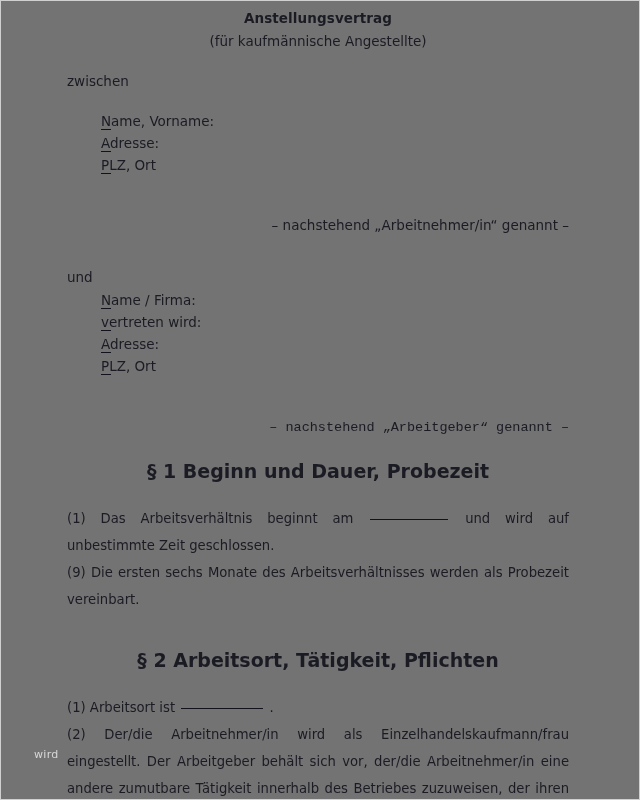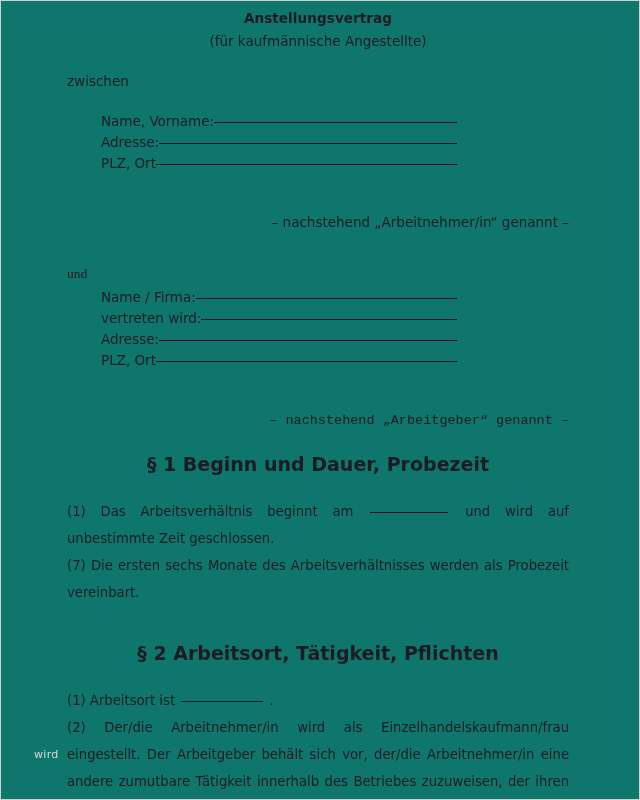--- a/index.html
+++ b/index.html
@@ -9,21 +9,21 @@
     background: #ffffff;
   }
   body {
     font-family: "DejaVu Sans", sans-serif;
   }
   .page {
     position: relative;
     width: 640px;
     height: 800px;
     box-sizing: border-box;
-    background: #0f766e;
+    background: #737373;
     border: 1px solid #d0d0d0;
     overflow: hidden;
     color: #1b1b24;
   }
   .inner {
     position: absolute;
     left: 66px;
     top: 0;
     width: 502px;
   }
@@ -61,20 +61,21 @@
     margin: 0 auto 0 0;
     padding-left: 34px;
     box-sizing: border-box;
   }
   .field-row {
     display: flex;
     align-items: baseline;
     font-size: 13.5px;
     line-height: 21px;
     white-space: nowrap;
+    flex-direction: column;
   }
   .field-label {
     text-align: right;
     flex: 0 0 auto;
   }
   .field-rule {
     flex: 1 1 auto;
     border-bottom: 1.4px solid #12121c;
     position: relative;
     top: -3px;
@@ -98,21 +99,21 @@
     margin: 0 2px;
   }
   .blank-inline.short {
     width: 82px;
   }
 
   
   .sp-zwischen { margin-top: 24px; }
   .sp-fields1  { margin-top: 22px; }
   .sp-note1    { margin-top: 40px; }
-  .sp-und      { margin-top: 36px; font-family: Liberation Serif, serif; }
+  .sp-und      { margin-top: 36px; }
   .sp-fields2  { margin-top: 5px; }
   .sp-note2    { margin-top: 42px; font-family: Liberation Mono, monospace; }
   .sp-sec1     { margin-top: 25px; }
   .sp-p1       { margin-top: 23px; }
   .sp-sec2     { margin-top: 36px; }
 
   
   .watermark {
     position: absolute;
     left: 33px;
@@ -176,21 +177,21 @@
     <div class="party-note sp-note2">– nachstehend „Arbeitgeber“ genannt –</div>
 
     <div class="section-heading sp-sec1">§ 1 Beginn und Dauer, Probezeit</div>
 
     <div class="para sp-p1">
       <span>(1) Das Arbeitsverhältnis beginnt am</span>
       <span class="blank-inline"></span>
       <span>und wird auf unbestimmte Zeit geschlossen.</span>
     </div>
 
-    <div class="para">(7) Die ersten sechs Monate des Arbeitsverhältnisses werden als Probezeit vereinbart.</div>
+    <div class="para">(9) Die ersten sechs Monate des Arbeitsverhältnisses werden als Probezeit vereinbart.</div>
 
     <div class="section-heading sp-sec2">§ 2 Arbeitsort, Tätigkeit, Pflichten</div>
 
     <div class="para sp-p1">
       <span>(1) Arbeitsort ist</span>
       <span class="blank-inline short"></span>
       <span>.</span>
     </div>
 
     <div class="para">(2) Der/die Arbeitnehmer/in wird als Einzelhandelskaufmann/frau eingestellt. Der Arbeitgeber behält sich vor, der/die Arbeitnehmer/in eine andere zumutbare Tätigkeit innerhalb des Betriebes zuzuweisen, der ihren Vorkenntnissen und Fähigkeiten entspricht.</div>

